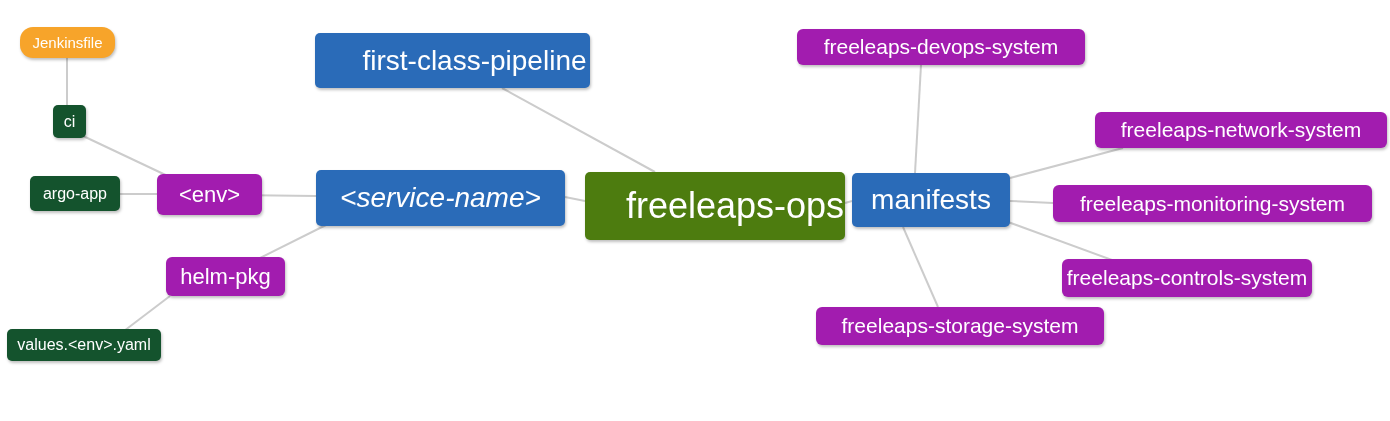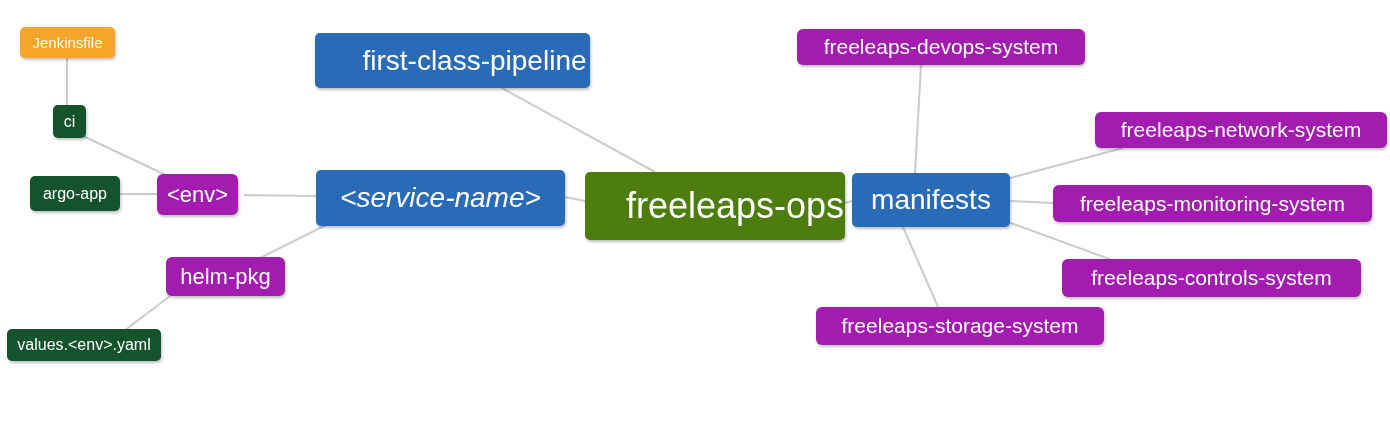--- a/index.html
+++ b/index.html
@@ -46,34 +46,34 @@
   .dark   { background: #4d7c0f; padding-left: 40px; }
 
   .fs-root  { font-size: 36px; }
   .fs-main  { font-size: 28px; }
   .fs-mid   { font-size: 22px; }
   .fs-sys   { font-size: 21px; }
   .fs-leaf  { font-size: 16px; }
   .fs-tiny  { font-size: 15px; }
 
   
-  .n-jenkinsfile { left: 20px;  top: 27px;  width: 95px;  height: 31px; }
+  .n-jenkinsfile { left: 20px;  top: 27px;  width: 95px;  height: 31px; border-radius: 13px; }
   .n-ci          { left: 53px;  top: 105px; width: 33px;  height: 33px; }
   .n-argo-app    { left: 30px;  top: 176px; width: 90px;  height: 35px; }
-  .n-env         { left: 157px; top: 174px; width: 81px;  height: 41px; }
+  .n-env         { left: 157px; top: 174px; width: 105px;  height: 41px; }
   .n-helm-pkg    { left: 146px; top: 257px; width: 119px; height: 39px; margin-left: 20px; }
   .n-values-yaml { left: 7px;   top: 329px; width: 154px; height: 32px; }
   .n-fcp         { left: 315px; top: 33px;  width: 275px; height: 55px; padding-left: 44px; }
   .n-service     { left: 316px; top: 170px; width: 249px; height: 56px; font-style: italic; }
   .n-ops         { left: 585px; top: 172px; width: 260px; height: 68px; }
   .n-manifests   { left: 852px; top: 173px; width: 158px; height: 54px; }
   .n-devops      { left: 797px; top: 29px;  width: 288px; height: 36px; }
   .n-network     { left: 1055px;top: 112px; width: 292px; height: 36px; margin-left: 40px; }
   .n-monitoring  { left: 1053px;top: 185px; width: 319px; height: 37px; }
-  .n-controls    { left: 1062px;top: 259px; width: 299px; height: 38px; }
+  .n-controls    { left: 1062px;top: 259px; width: 250px; height: 38px; }
   .n-storage     { left: 816px; top: 307px; width: 288px; height: 38px; }
 </style>
 </head>
 <body>
 
 <div class="canvas">
 
   <svg class="edges" viewBox="0 0 1390 421" xmlns="http://www.w3.org/2000/svg">
     <line x1="67" y1="58" x2="67" y2="105"></line>
     <line x1="81" y1="135" x2="172" y2="178"></line>

